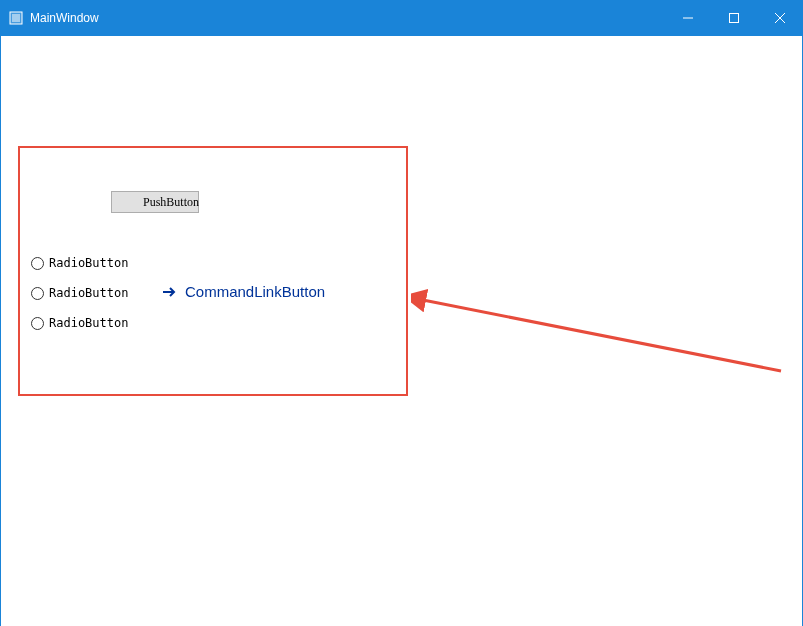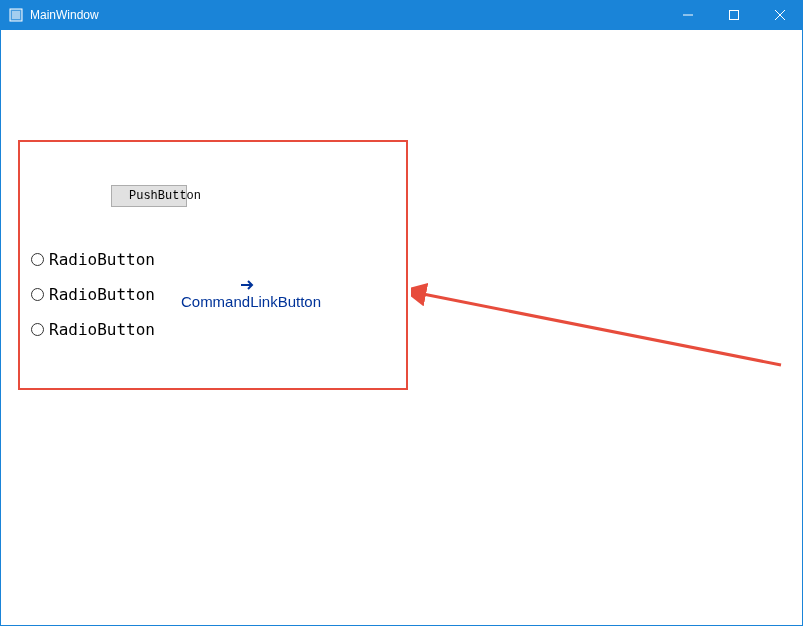--- a/index.html
+++ b/index.html
@@ -6,21 +6,21 @@
     body {
       width: 803px;
       height: 626px;
       font-family: "SimSun", "Microsoft YaHei", sans-serif;
       font-size: 12px;
       background: #fff;
       position: relative;
       overflow: hidden;
     }
     .titlebar {
-      height: 30px;
+      height: 36px;
       background: #1a84d8;
       color: #fff;
       display: flex;
       align-items: center;
       padding-left: 8px;
       text-align: center;
     }
     .titlebar-icon {
       width: 16px;
       height: 16px;
@@ -59,43 +59,43 @@
       left: 17px;
       top: 110px;
       width: 390px;
       height: 250px;
       border: 2px solid #e74c3c;
     }
     .push-button {
       position: absolute;
       left: 110px;
       top: 155px;
-      width: 76px;
+      width: 88px;
       height: 22px;
       background: #e1e1e1;
       border: 1px solid #adadad;
-      font-family: Liberation Mono, monospace;
+      font-family: Liberation Serif, serif;
       font-size: 12px;
       display: flex;
       align-items: center;
       justify-content: center;
       cursor: default;
       padding-left: 32px;
     }
     .radio-group {
       position: absolute;
       left: 30px;
       top: 220px;
     }
     .radio-item {
       display: flex;
       align-items: center;
       margin-bottom: 16px;
       font-family: "SimSun", monospace;
-      font-size: 16px;
+      font-size: 12px;
       cursor: default;
     }
     .radio-circle {
       width: 13px;
       height: 13px;
       border: 1px solid #333;
       border-radius: 50%;
       margin-right: 5px;
       background: #fff;
     }
@@ -105,21 +105,20 @@
       top: 247px;
       display: flex;
       align-items: center;
       color: #003399;
       font-family: "Segoe UI", "Microsoft YaHei", sans-serif;
       font-size: 15px;
       cursor: default;
       width: 180px;
       overflow: hidden;
       white-space: nowrap;
-      flex-direction: column;
     }
     .command-link-arrow {
       margin-right: 8px;
       color: #003399;
       display: inline-flex;
     }
     .command-link-arrow svg { width: 16px; height: 16px; stroke: #003399; stroke-width: 2; fill: none; }
     .arrow-overlay {
       position: absolute;
       left: 410px;

